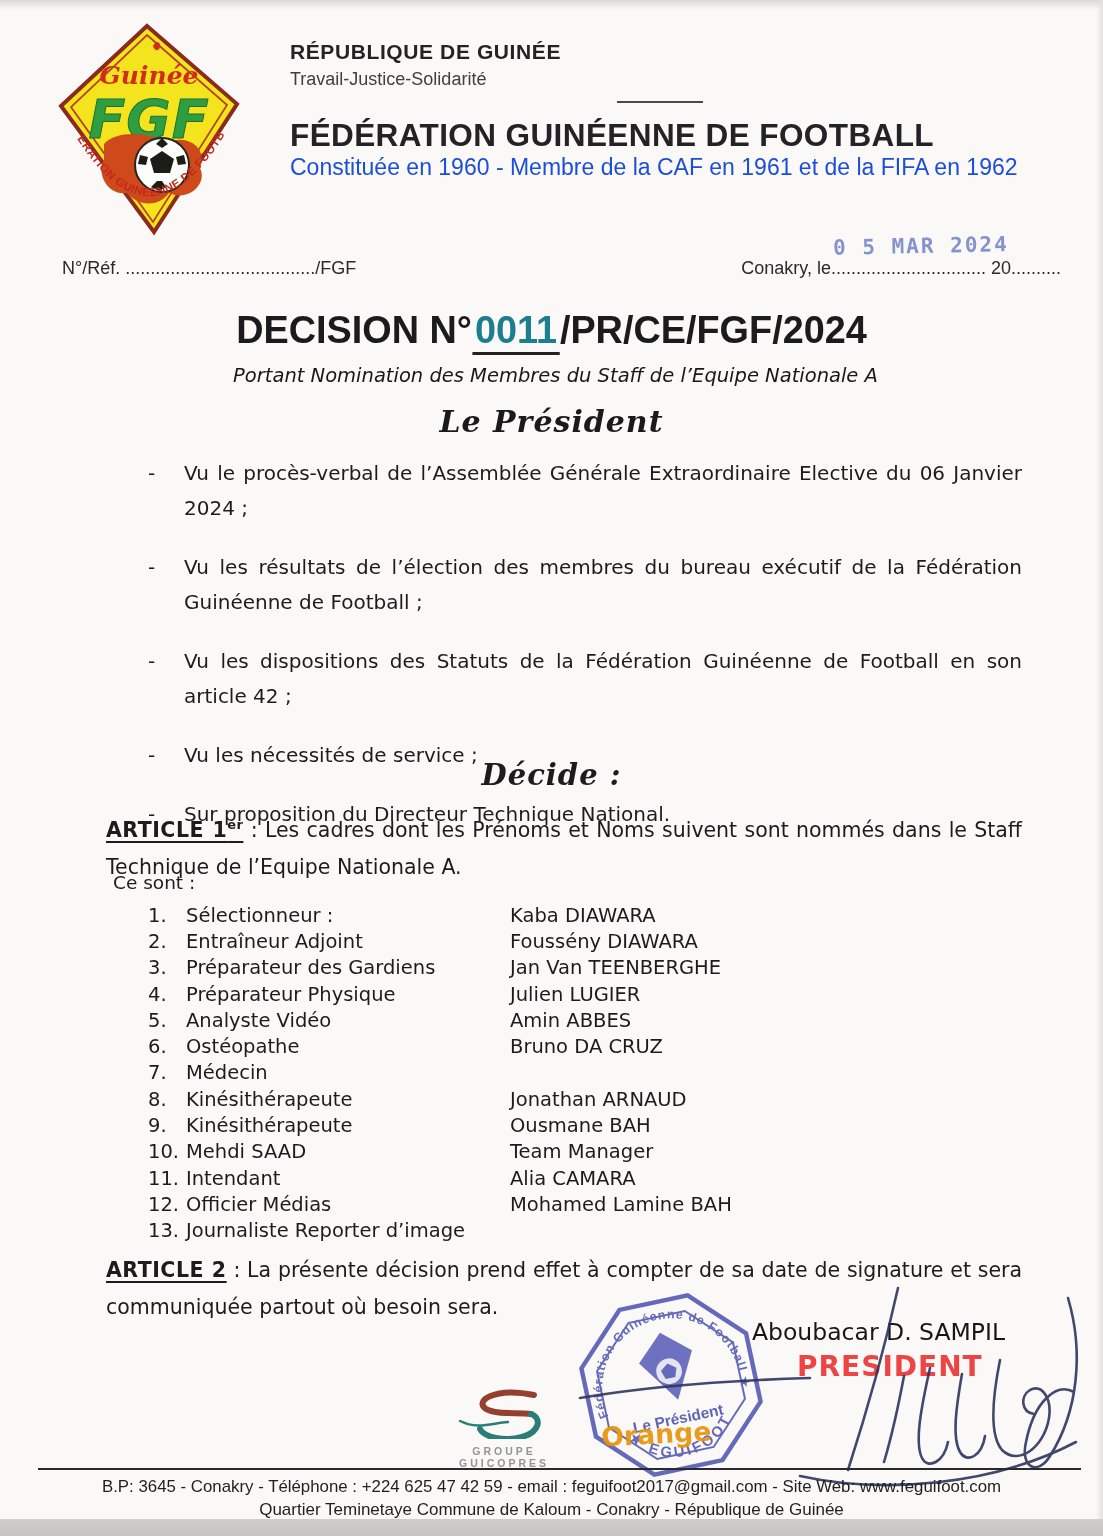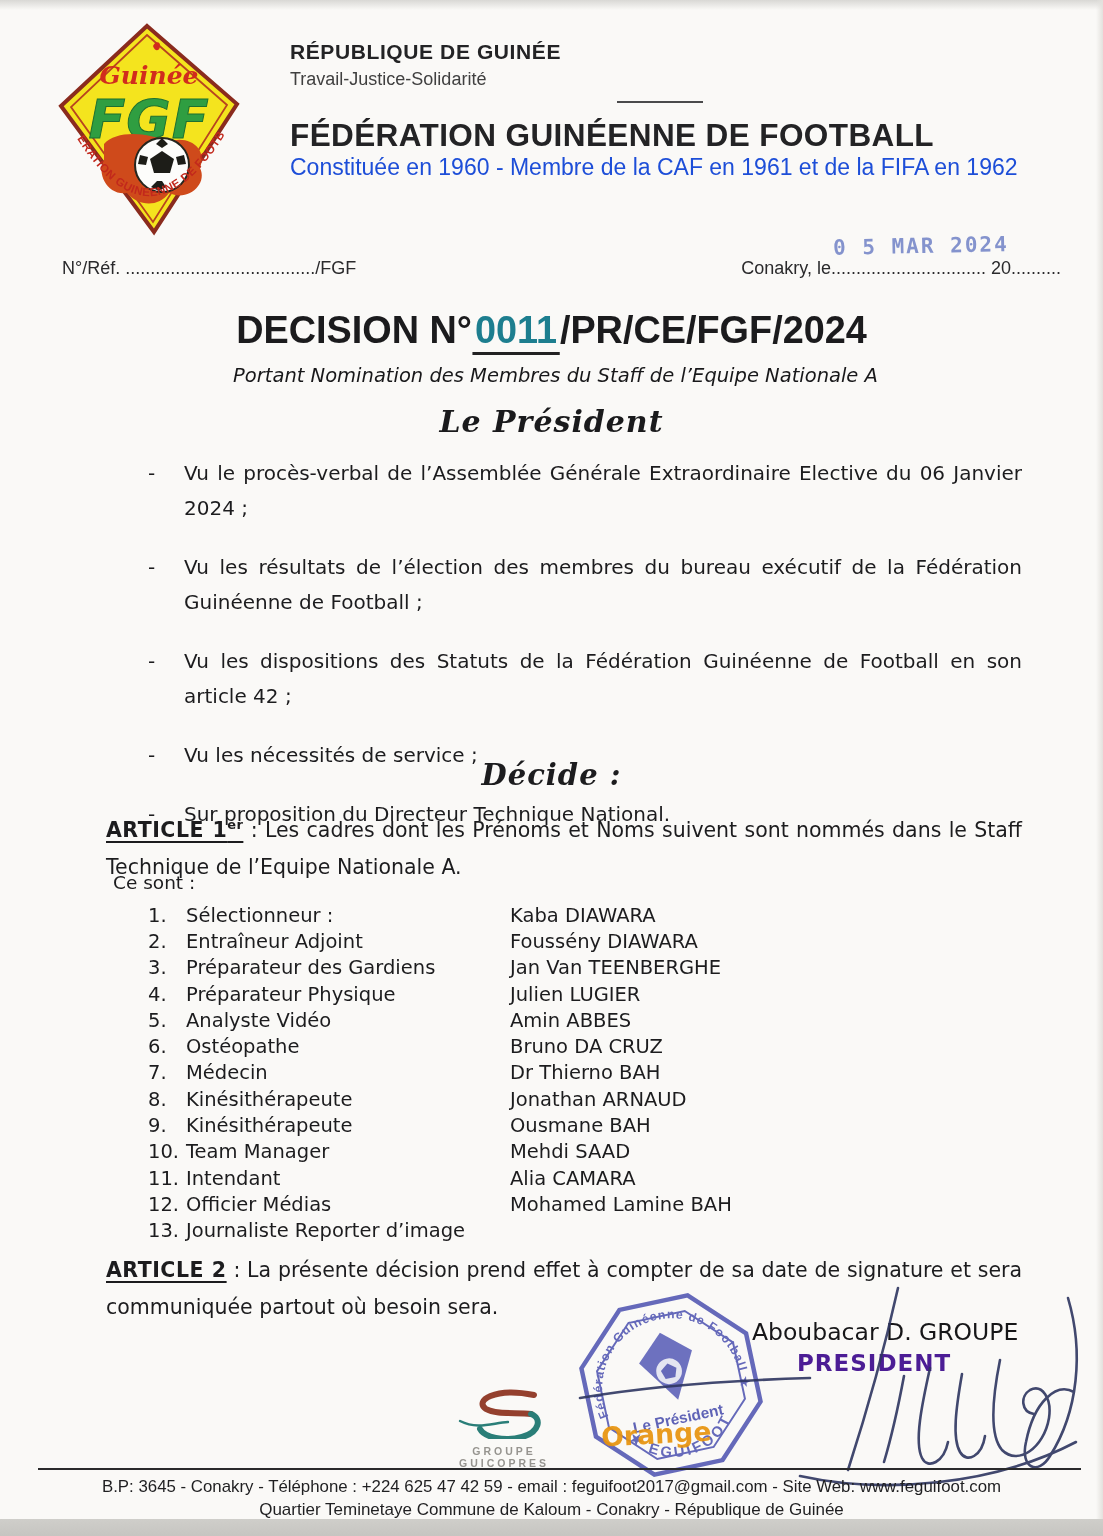--- a/index.html
+++ b/index.html
@@ -64,22 +64,22 @@
   .ce-sont { position:absolute; left:113px; top:872px; font-size:18.5px; }
 
   
   .staff-list { position:absolute; left:148px; top:902px; width:760px; }
   .staff-row { display:grid; grid-template-columns:38px 324px 1fr; font-size:19.5px;
     height:26.3px; align-items:center; }
 
   
   .stamp-wrap { position:absolute; left:572px; top:1286px; width:198px; height:198px; }
   .sig-name { position:absolute; left:752px; top:1318px; font-size:23.5px; color:#161618; }
-  .sig-title { position:absolute; left:797px; top:1350px; font-size:23px; font-weight:bold;
-    letter-spacing:1px; color:#4c1d95; }
+  .sig-title { position:absolute; left:797px; top:1350px; font-size:28px; font-weight:bold;
+    letter-spacing:1px; color:#ef4444; }
   .signature-wrap { position:absolute; left:552px; top:1280px; width:548px; height:218px;
     pointer-events:none; }
   .sponsor-wrap { position:absolute; left:434px; top:1383px; width:140px; text-align:center; }
   .sponsor-name { margin-top:2px; font-family:"Liberation Sans", sans-serif; font-size:10.5px;
     letter-spacing:3px; color:#96948f; font-weight:bold; }
 
   
   .doc-footer { position:absolute; left:0; right:0; top:1468px; text-align:center;
     font-family:"Liberation Sans", sans-serif; color:#1f1f21; }
   .footer-rule { margin:0 22px 0 38px; border-top:2px solid #2a2a2c; }
@@ -203,39 +203,38 @@
 
       <div class="staff-row">
         <span>6.</span>
         <span>Ostéopathe</span>
         <span>Bruno DA CRUZ</span>
       </div>
 
       <div class="staff-row">
         <span>7.</span>
         <span>Médecin</span>
-        <span>Dr Thierno BAH</span>
       </div>
 
       <div class="staff-row">
         <span>8.</span>
         <span>Kinésithérapeute</span>
         <span>Jonathan ARNAUD</span>
       </div>
 
       <div class="staff-row">
         <span>9.</span>
         <span>Kinésithérapeute</span>
         <span>Ousmane BAH</span>
       </div>
 
       <div class="staff-row">
         <span>10.</span>
+        <span>Mehdi SAAD</span>
         <span>Team Manager</span>
-        <span>Mehdi SAAD</span>
       </div>
 
       <div class="staff-row">
         <span>11.</span>
         <span>Intendant</span>
         <span>Alia CAMARA</span>
       </div>
 
       <div class="staff-row">
         <span>12.</span>
@@ -267,21 +266,21 @@
         <text x="100" y="140" text-anchor="middle" font-family="Liberation Sans, sans-serif" font-weight="bold" font-size="15.5" fill="#4a4fae">Le Président</text>
         <path id="stampArcBottom" d="M42 136 A 64 64 0 0 0 158 136" fill="none"></path>
         <text font-family="Liberation Sans, sans-serif" font-weight="bold" font-size="15" fill="#5156b2" letter-spacing="3">
           <textPath href="#stampArcBottom" startOffset="50%" text-anchor="middle">★ EGUIFOOT</textPath>
         </text>
       </g>
       <text x="30" y="162" font-family="DejaVu Sans, sans-serif" font-weight="bold" font-size="27" fill="#e8940d" opacity=".92" transform="rotate(-3 30 162)">Orange</text>
     </svg>
   </div>
 
-  <div class="sig-name">Aboubacar D. GROUPE</div>
+  <div class="sig-name">Aboubacar D. SAMPIL</div>
   <div class="sig-title">PRESIDENT</div>
 
   <div class="signature-wrap">
     <svg viewBox="0 0 548 218" width="548" height="218">
       <g fill="none" stroke="#2e3560" stroke-width="2.6" stroke-linecap="round" opacity=".9">
         <path d="M28 118 C 110 104 190 100 258 98"></path>
         <path d="M346 8 C 334 62 316 128 296 190"></path>
         <path d="M516 18 C 532 72 526 132 498 176 C 486 196 468 188 474 162 C 482 122 504 102 522 112"></path>
         <path d="M352 96 C 346 128 338 162 332 182"></path>
         <path d="M378 88 C 370 124 362 162 370 178 C 376 190 392 182 396 162"></path>

